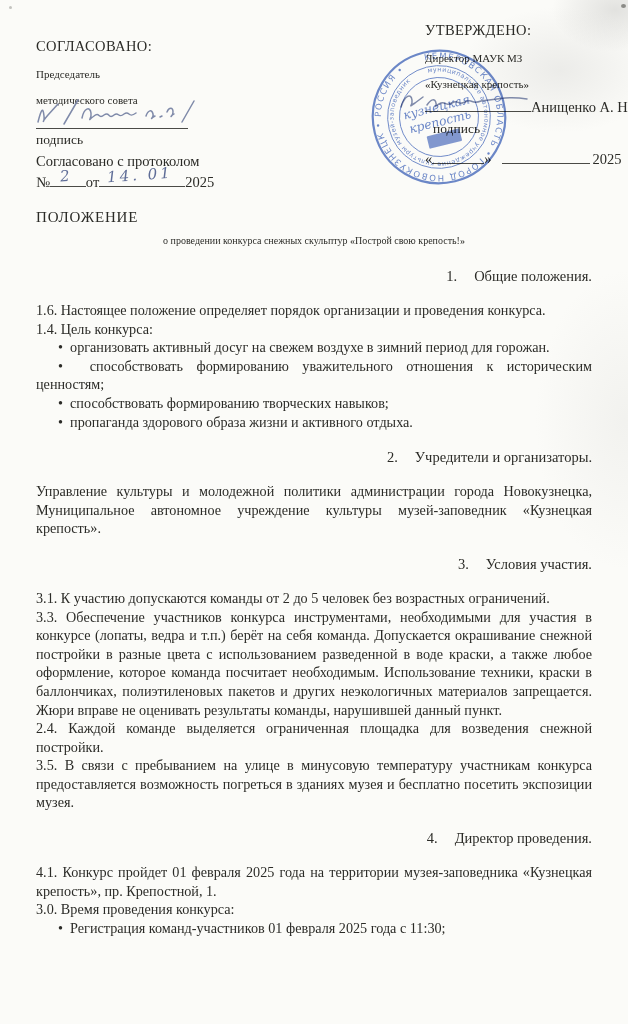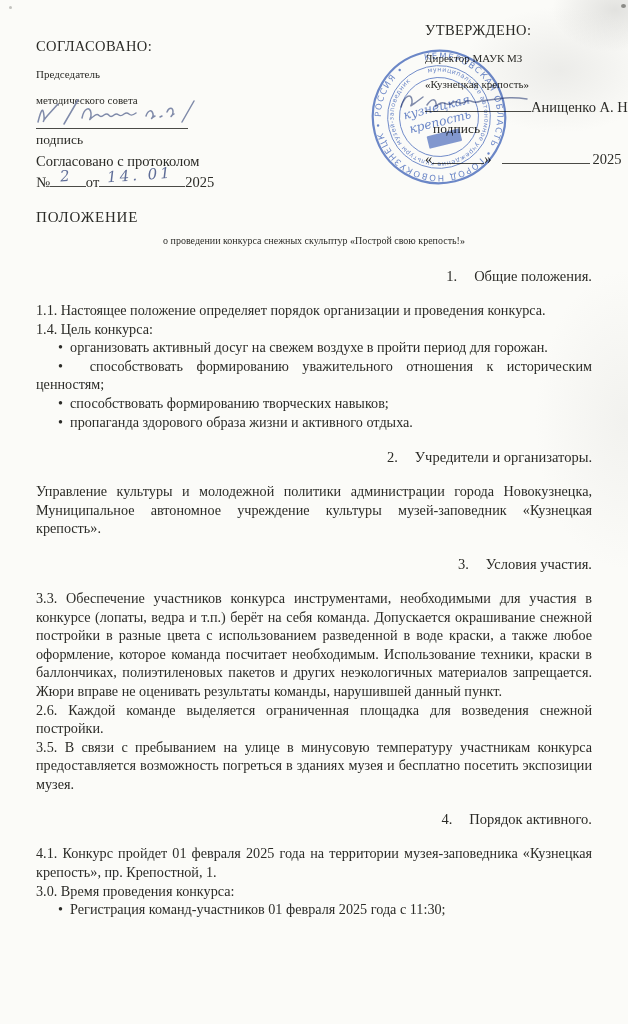--- a/index.html
+++ b/index.html
@@ -116,33 +116,34 @@
           <span>2025</span>
         </div>
       </div>
     </div>
 
     <div class="doc-title">ПОЛОЖЕНИЕ</div>
     <div class="doc-subtitle">о проведении конкурса снежных скульптур «Построй свою крепость!»</div>
 
     <div id="doc-body">
         <div class="sec-heading"><span class="sec-num">1.</span><span>Общие положения.</span></div>
-        <p class="para">1.1. Настоящее положение определяет порядок организации и проведения конкурса.</p>
+        <p class="para">1.6. Настоящее положение определяет порядок организации и проведения конкурса.</p>
         <p class="para">1.4. Цель конкурса:</p>
-        <p class="para bullet">организовать активный досуг на свежем воздухе в пройти период для горожан.</p>
+        <p class="para bullet">организовать активный досуг на свежем воздухе в зимний период для горожан.</p>
         <p class="para bullet">способствовать формированию уважительного отношения к историческим ценностям;</p>
         <p class="para bullet">способствовать формированию творческих навыков;</p>
         <p class="para bullet">пропаганда здорового образа жизни и активного отдыха.</p>
         <div class="sec-heading"><span class="sec-num">2.</span><span>Учредители и организаторы.</span></div>
         <p class="para">Управление культуры и молодежной политики администрации города Новокузнецка, Муниципальное автономное учреждение культуры музей-заповедник «Кузнецкая крепость».</p>
         <div class="sec-heading"><span class="sec-num">3.</span><span>Условия участия.</span></div>
+        <p class="para">3.1. К участию допускаются команды от 2 до 5 человек без возрастных ограничений.</p>
         <p class="para">3.3. Обеспечение участников конкурса инструментами, необходимыми для участия в конкурсе (лопаты, ведра и т.п.) берёт на себя команда. Допускается окрашивание снежной постройки в разные цвета с использованием разведенной в воде краски, а также любое оформление, которое команда посчитает необходимым. Использование техники, краски в баллончиках, полиэтиленовых пакетов и других неэкологичных материалов запрещается. Жюри вправе не оценивать результаты команды, нарушившей данный пункт.</p>
-        <p class="para">2.6. Каждой команде выделяется ограниченная площадка для возведения снежной постройки.</p>
+        <p class="para">2.4. Каждой команде выделяется ограниченная площадка для возведения снежной постройки.</p>
         <p class="para">3.5. В связи с пребыванием на улице в минусовую температуру участникам конкурса предоставляется возможность погреться в зданиях музея и бесплатно посетить экспозиции музея.</p>
-        <div class="sec-heading"><span class="sec-num">4.</span><span>Порядок активного.</span></div>
+        <div class="sec-heading"><span class="sec-num">4.</span><span>Директор проведения.</span></div>
         <p class="para">4.1. Конкурс пройдет 01 февраля 2025 года на территории музея-заповедника «Кузнецкая крепость», пр. Крепостной, 1.</p>
         <p class="para">3.0. Время проведения конкурса:</p>
         <p class="para bullet">Регистрация команд-участников 01 февраля 2025 года с 11:30;</p>
       </div>
   </div>
 
   <svg class="stamp" width="158" height="158" viewBox="0 0 160 160">
     <defs>
       <path id="ringO" d="M 80 21 A 59 59 0 1 1 79.98 21"></path>
       <path id="ringI" d="M 80 34 A 46 46 0 1 1 79.98 34"></path>

